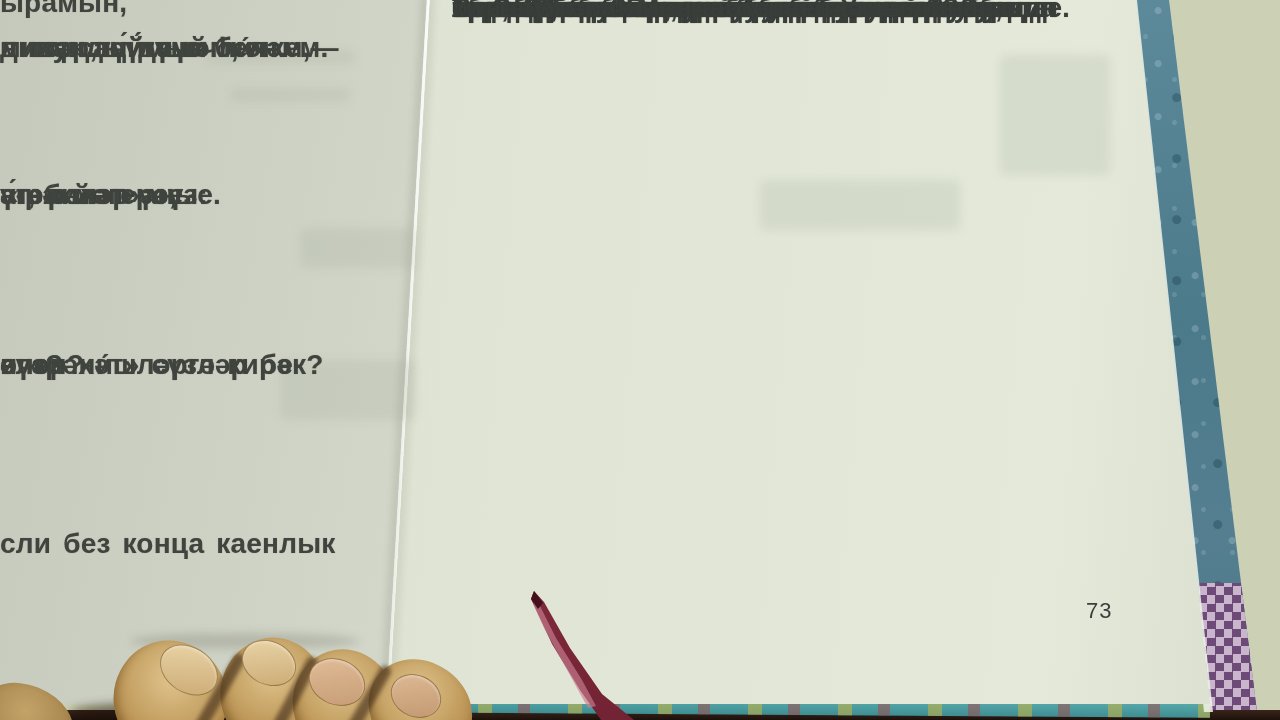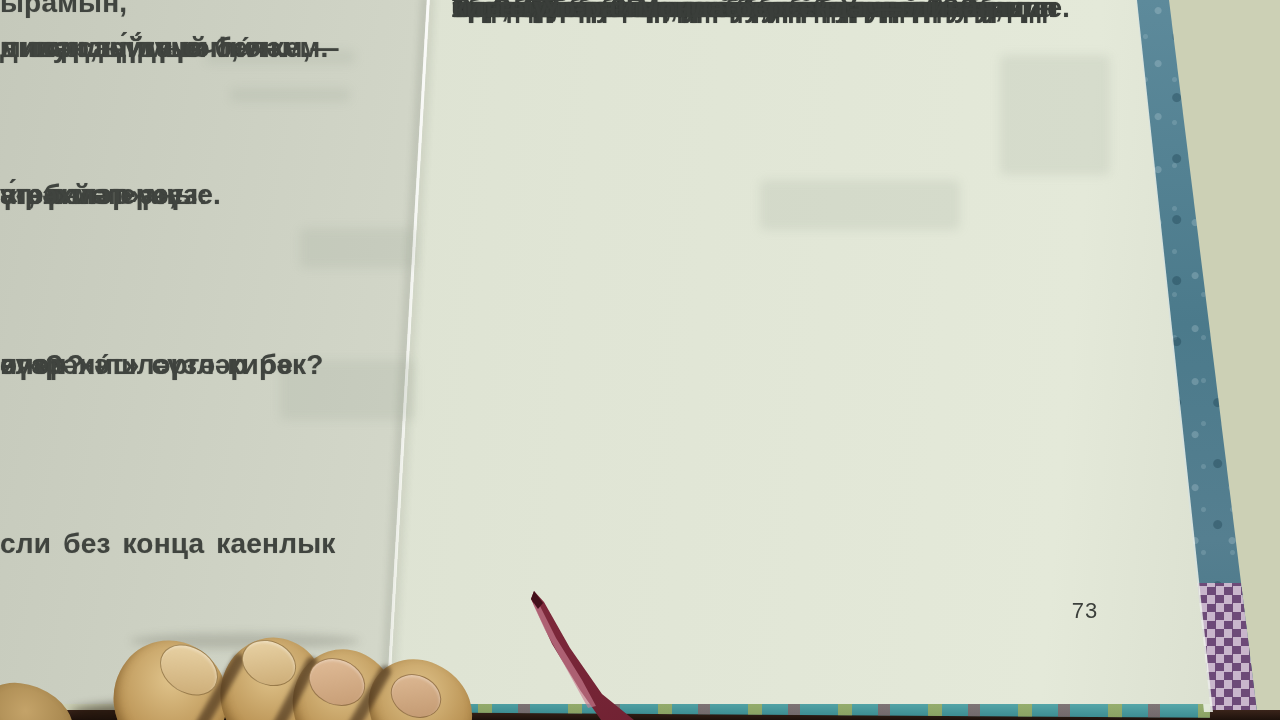--- a/index.html
+++ b/index.html
@@ -58,22 +58,22 @@
   #lpoem2 .lline:nth-child(4){padding-left:9px;}
   #lauthor{left:70px;top:293px;font-style:italic;font-weight:700;font-size:27px;color:#474b46;}
   #lquestions{left:0;top:350px;line-height:30.4px;}
   #lbottom{left:0;top:528px;}
 
   #rtext{left:452px;top:-6px;width:658px;z-index:5;font-size:27px;letter-spacing:.2px;word-spacing:3px;}
   .rline{position:static;display:block;height:29.9px;line-height:29.9px;overflow:hidden;}
   .rline.ind{padding-left:40px;}
   .rline.j{text-align:justify;}
   .rline.j::after{content:"";display:inline-block;width:100%;}
-  .page-number{left:1062px;top:598px;width:46px;z-index:5;font-size:22px;font-weight:400;
-    color:#3b3f3b;text-align:center;letter-spacing:1px;}
+  .page-number{left:1086px;top:598px;width:46px;z-index:5;font-size:22px;font-weight:400;
+    color:#3b3f3b;letter-spacing:1px;}
 
   
   .pen{left:0;top:0;width:1280px;height:720px;z-index:8;}
   .pen-body{left:0;top:0;width:1280px;height:720px;
     clip-path:polygon(534px 591px,544px 602px,570px 648px,602px 694px,634px 720px,
                       601px 720px,580px 690px,552px 644px,531px 599px);
     background:linear-gradient(160deg,var(--pen_maroon,#7a2335),#93364a 45%,#5e1726);}
   .pen-highlight{left:0;top:0;width:1280px;height:720px;opacity:.65;
     clip-path:polygon(537px 600px,556px 638px,582px 680px,596px 706px,588px 708px,
                       566px 668px,545px 630px,533px 604px);

